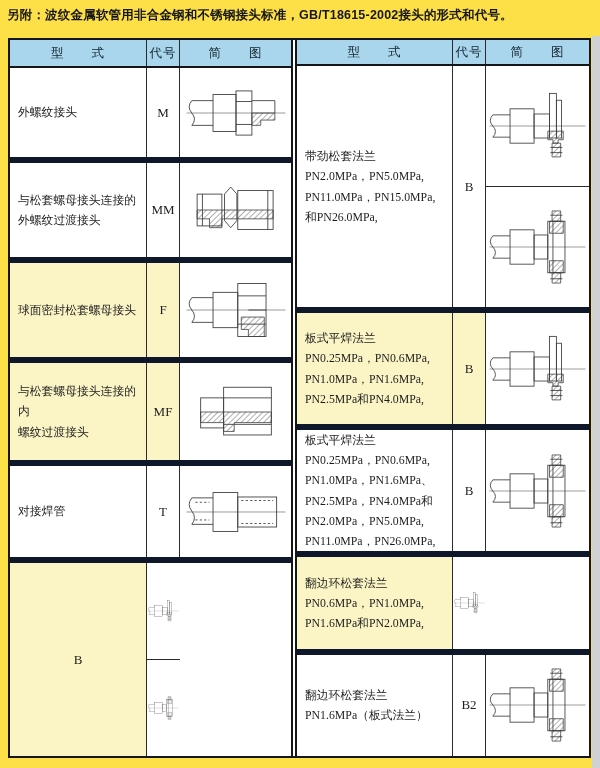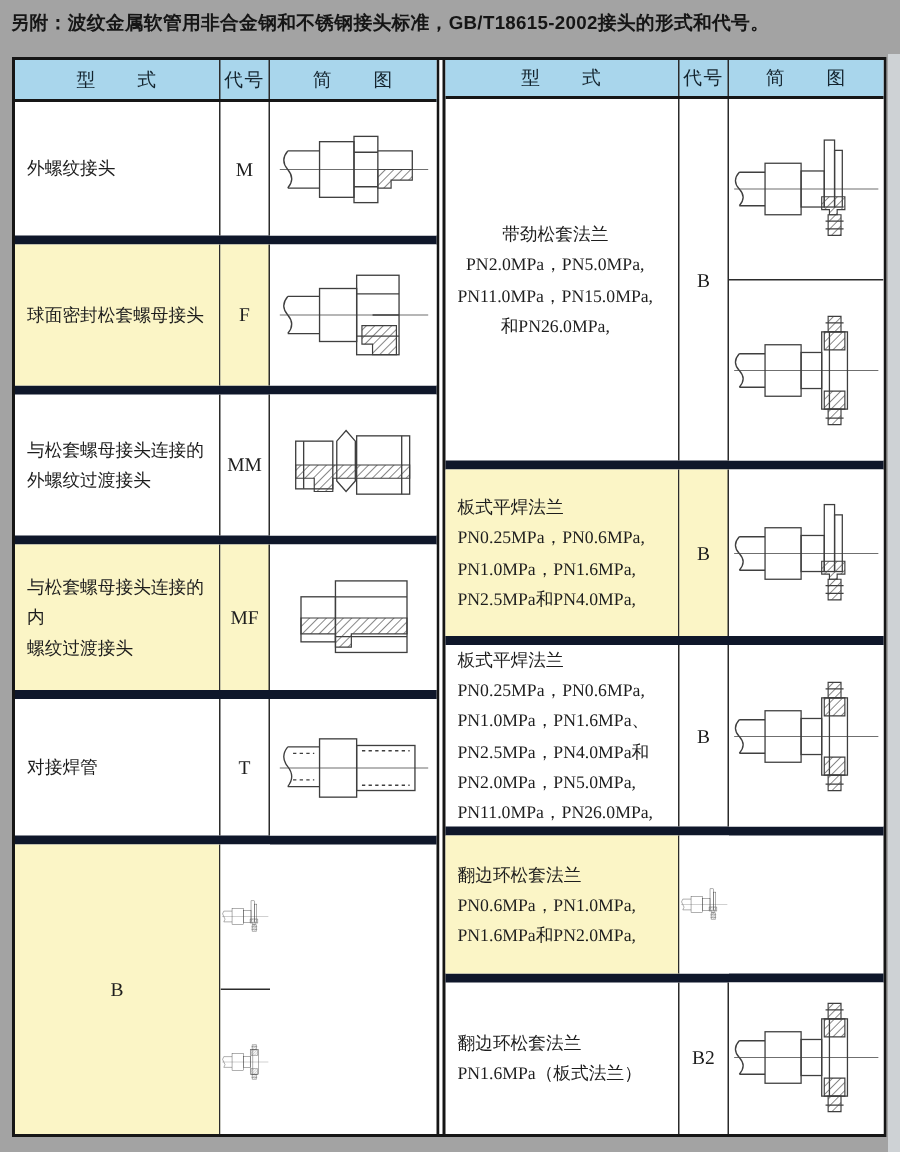--- a/index.html
+++ b/index.html
@@ -1,16 +1,16 @@
 <!DOCTYPE html>
 <html style="--hdr: #a9d6ec; --hly: #fbf5c6;"><head>
 <meta charset="utf-8">
 <style>
   html,body{margin:0;padding:0;background:#ffffff;}
-  .page{position:relative;width:600px;height:768px;background:#a3a3a3;overflow:hidden;
+  .page{position:relative;width:600px;height:768px;background:#fde047;overflow:hidden;
         font-family:"Liberation Sans","DejaVu Sans",sans-serif;}
   .edge-strip{position:absolute;right:0;top:36px;bottom:0;width:8px;background:#ced2d5;}
   .doc-title{position:absolute;left:7px;top:7px;right:14px;font-size:12.5px;font-weight:bold;
         color:#161616;letter-spacing:.2px;white-space:nowrap;}
   .table-wrap{position:absolute;left:8px;top:38px;width:583px;height:720px;
         border:2px solid #161616;display:flex;box-sizing:border-box;background:#fff;}
   .half{display:flex;flex-direction:column;box-sizing:border-box;}
   .half.left{width:283px;border-right:2px solid #161616;}
   .half.right{flex:1;border-left:2px solid #161616;}
   .gap{width:2px;background:#fff;}
@@ -63,60 +63,60 @@
                 <rect class="ln" x="60" y="19" width="18" height="50"></rect>
                 <line class="ln" x1="60" y1="31" x2="78" y2="31"></line>
                 <line class="ln" x1="60" y1="57" x2="78" y2="57"></line>
                 <path class="ln" d="M78 30 H104 V44"></path>
                 <path d="M78 44 H104 V52 H88 V58 H78 Z" fill="url(#hp1)" stroke="#3f3f3f" stroke-width="0.9"></path>
               </svg>
             </div>
           </div>
         </div>
         <div class="trow" style="height: 100px;">
+          <div class="cell type">与松套螺母接头连接的
+外螺纹过渡接头</div>
+          <div class="cell code">MM</div>
+          <div class="cell dia">
+            <div class="sub">
+              <svg width="106" height="86" viewBox="0 0 120 88">
+                <defs>
+                  <pattern id="hp3" width="4.5" height="4.5" patternUnits="userSpaceOnUse" patternTransform="rotate(45)">
+                    <line x1="0" y1="0" x2="0" y2="4.5" stroke="#4a4a4a" stroke-width="1"></line>
+                  </pattern>
+                </defs>
+                <rect class="ln" x="16" y="26" width="28" height="36"></rect>
+                <line class="ln" x1="22" y1="26" x2="22" y2="62"></line>
+                <path class="ln" d="M54 18 L61 26 V56 L54 64 L47 56 V26 Z"></path>
+                <rect class="ln" x="62" y="22" width="40" height="44"></rect>
+                <line class="ln" x1="96" y1="22" x2="96" y2="66"></line>
+                <path d="M16 44 H102 V54 H44 V64 H30 V54 H16 Z" fill="url(#hp3)" stroke="#3f3f3f" stroke-width="0.9"></path>
+              </svg>
+            </div>
+          </div>
+        </div>
+        <div class="trow" style="height: 100px;">
           <div class="cell type hl">球面密封松套螺母接头</div>
           <div class="cell code hl">F</div>
           <div class="cell dia">
             <div class="sub">
               <svg width="106" height="86" viewBox="0 0 120 88">
                 <defs>
                   <pattern id="hp2" width="4.5" height="4.5" patternUnits="userSpaceOnUse" patternTransform="rotate(45)">
                     <line x1="0" y1="0" x2="0" y2="4.5" stroke="#4a4a4a" stroke-width="1"></line>
                   </pattern>
                 </defs>
                 <line class="cl" x1="4" y1="44" x2="116" y2="44"></line>
                 <path class="ln" d="M10 30 H34 M10 58 H34 M10 30 q -6 7 0 14 q 6 7 0 14"></path>
                 <rect class="ln" x="34" y="24" width="28" height="40"></rect>
                 <rect class="ln" x="62" y="14" width="32" height="60"></rect>
                 <line class="ln" x1="62" y1="28" x2="94" y2="28"></line>
                 <line class="ln" x1="62" y1="60" x2="94" y2="60"></line>
                 <line class="ln" x1="74" y1="44" x2="94" y2="44"></line>
                 <path d="M66 52 H92 V74 H74 V66 H66 Z" fill="url(#hp2)" stroke="#3f3f3f" stroke-width="0.9"></path>
-              </svg>
-            </div>
-          </div>
-        </div>
-        <div class="trow" style="height: 100px;">
-          <div class="cell type">与松套螺母接头连接的
-外螺纹过渡接头</div>
-          <div class="cell code">MM</div>
-          <div class="cell dia">
-            <div class="sub">
-              <svg width="106" height="86" viewBox="0 0 120 88">
-                <defs>
-                  <pattern id="hp3" width="4.5" height="4.5" patternUnits="userSpaceOnUse" patternTransform="rotate(45)">
-                    <line x1="0" y1="0" x2="0" y2="4.5" stroke="#4a4a4a" stroke-width="1"></line>
-                  </pattern>
-                </defs>
-                <rect class="ln" x="16" y="26" width="28" height="36"></rect>
-                <line class="ln" x1="22" y1="26" x2="22" y2="62"></line>
-                <path class="ln" d="M54 18 L61 26 V56 L54 64 L47 56 V26 Z"></path>
-                <rect class="ln" x="62" y="22" width="40" height="44"></rect>
-                <line class="ln" x1="96" y1="22" x2="96" y2="66"></line>
-                <path d="M16 44 H102 V54 H44 V64 H30 V54 H16 Z" fill="url(#hp3)" stroke="#3f3f3f" stroke-width="0.9"></path>
               </svg>
             </div>
           </div>
         </div>
         <div class="trow" style="height: 103px;">
           <div class="cell type hl">与松套螺母接头连接的内
 螺纹过渡接头</div>
           <div class="cell code hl">MF</div>
           <div class="cell dia">
             <div class="sub">
@@ -204,21 +204,21 @@
           </div>
         </div>
       </div>
     <div class="gap"></div>
     <div class="half right" id="right-half">
         <div class="trow header">
           <div class="cell hcell">型　　式</div>
           <div class="cell hcell">代号</div>
           <div class="cell hcell">简　　图</div>
         </div>
-        <div class="trow" style="height: 266px; text-align: center;">
+        <div class="trow" style="height: 266px;">
           <div class="cell type">带劲松套法兰
 PN2.0MPa，PN5.0MPa,
 PN11.0MPa，PN15.0MPa,
 和PN26.0MPa,</div>
           <div class="cell code">B</div>
           <div class="cell dia">
             <div class="sub">
               <svg width="106" height="86" viewBox="0 0 120 88">
                 <defs>
                   <pattern id="hp8" width="4.5" height="4.5" patternUnits="userSpaceOnUse" patternTransform="rotate(45)">

